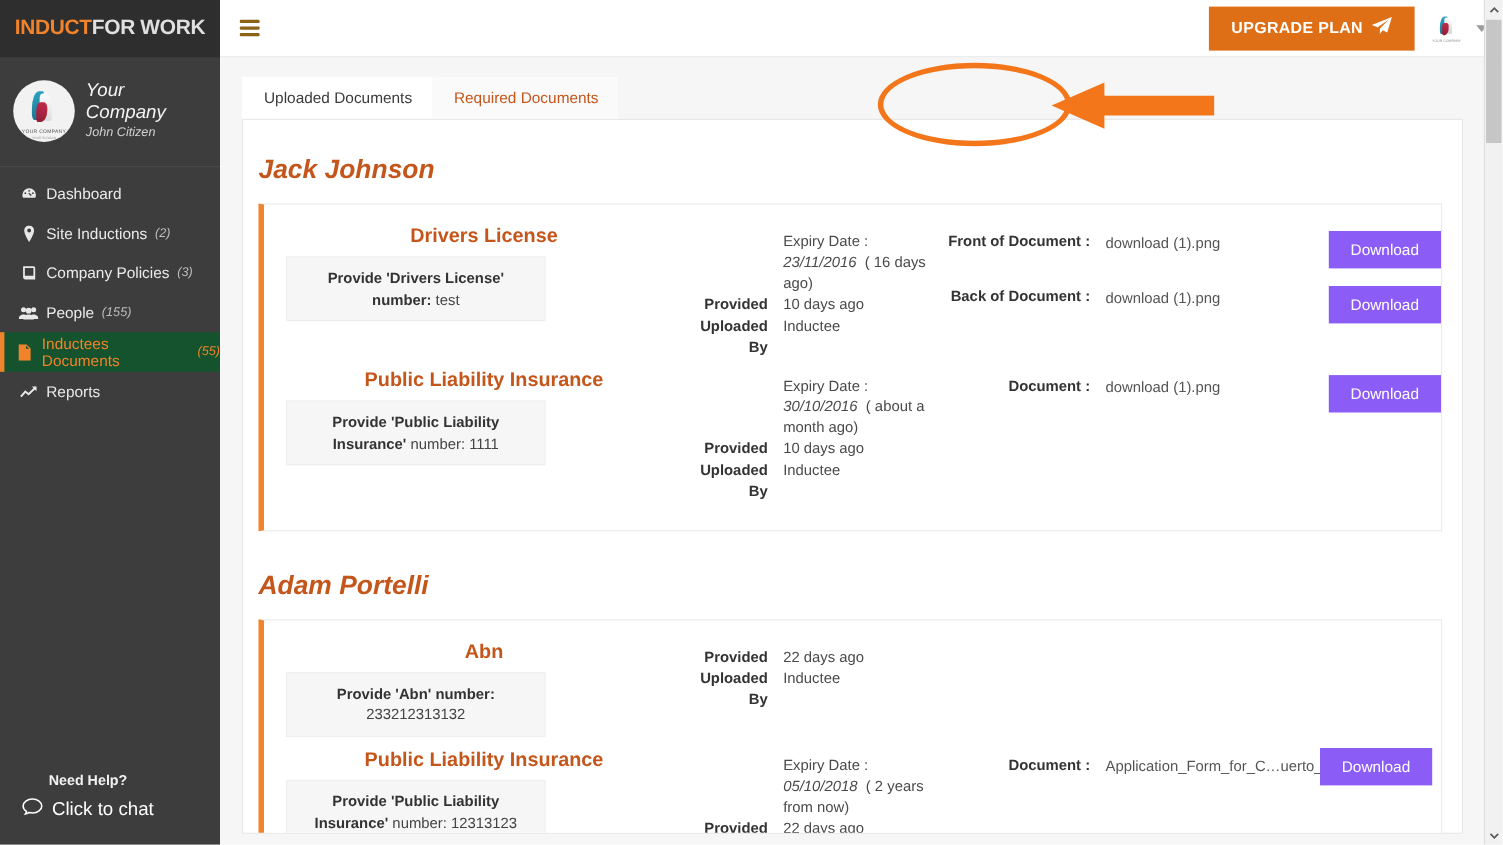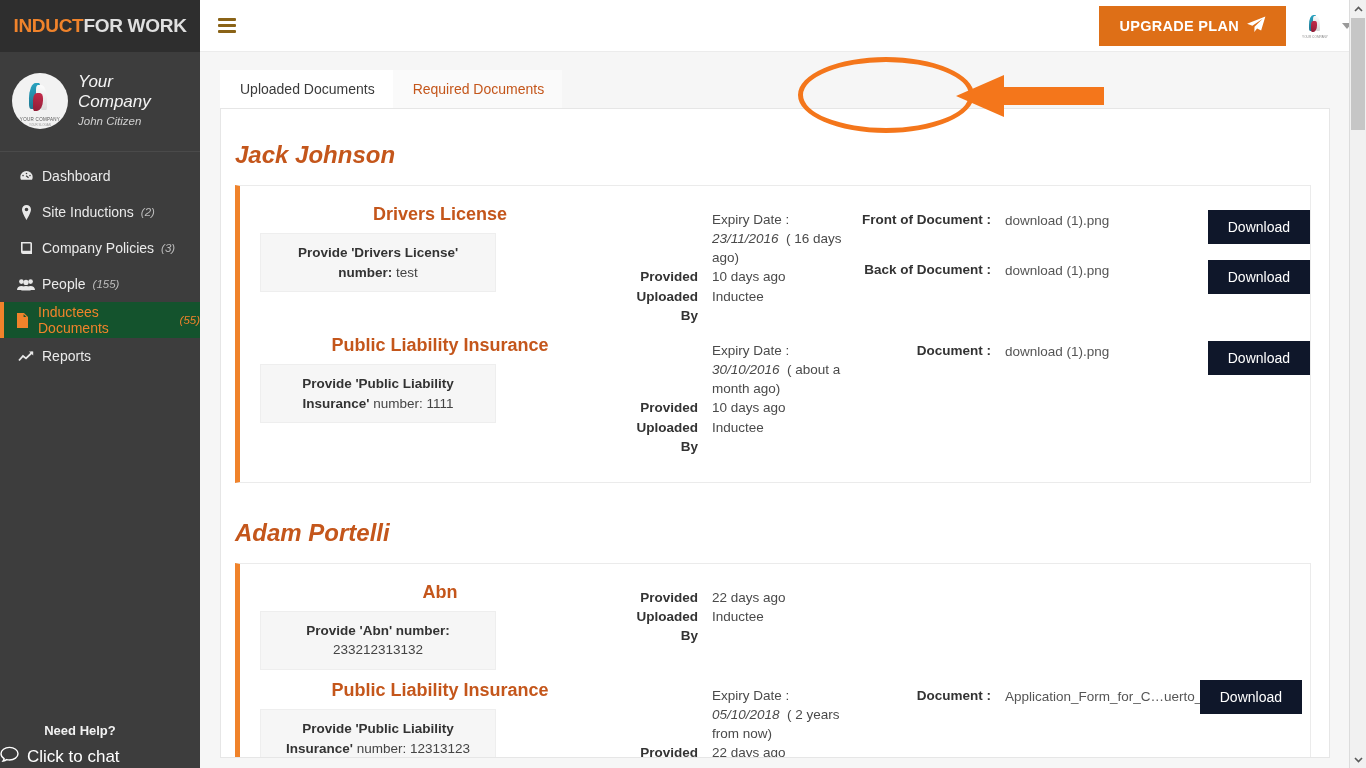--- a/index.html
+++ b/index.html
@@ -93,26 +93,26 @@
   .nav-item.active {
     background: #14532d;
     border-left-color: #f0832b;
     color: #f0832b;
     padding-left: 8px;
   }
   .nav-count { font-size: 11.5px; font-style: italic; color: #bdbdbd; margin-left: 7px; }
   .nav-item.active .nav-count { color: #f0832b; }
 
   .help {
-    position: absolute; bottom: 0; left: 0; width: 160px;
+    position: absolute; bottom: 21px; left: 0; width: 160px;
     text-align: center;
   }
   .help-title { font-size: 13px; font-weight: bold; color: #f2f2f2; margin-bottom: 8px; }
   .help-chat {
-    display: flex; align-items: center; justify-content: flex-start;
+    display: flex; align-items: center; justify-content: center;
     font-size: 17px; color: #ffffff; cursor: pointer;
   }
   .help-chat svg { margin-right: 8px; }
 
   
   .main {
     flex: 1 1 auto; height: 768px;
     background: #f6f6f6;
     position: relative;
     overflow: hidden;
@@ -249,21 +249,21 @@
   .file-label {
     flex: 0 0 150px; text-align: right; padding-right: 14px;
     font-weight: bold; color: #333333; padding-top: 2px;
   }
   .file-name {
     flex: 0 0 120px; color: #555555; line-height: 1.35; padding-top: 2px;
     word-break: break-word;
   }
   .file-name.wide { flex: 0 0 260px; white-space: nowrap; overflow: visible; }
   .dl-btn {
-    background: #0f172a; color: #ffffff;
+    background: #8b5cf6; color: #ffffff;
     border: none; cursor: pointer;
     font-size: 14px;
     padding: 9px 20px;
     font-family: "Liberation Sans", sans-serif;
     white-space: nowrap;
   }
   .dl-wrap { margin-left: auto; }
   .dl-overlay { position: absolute; right: 8px; top: 0; }
 
   

